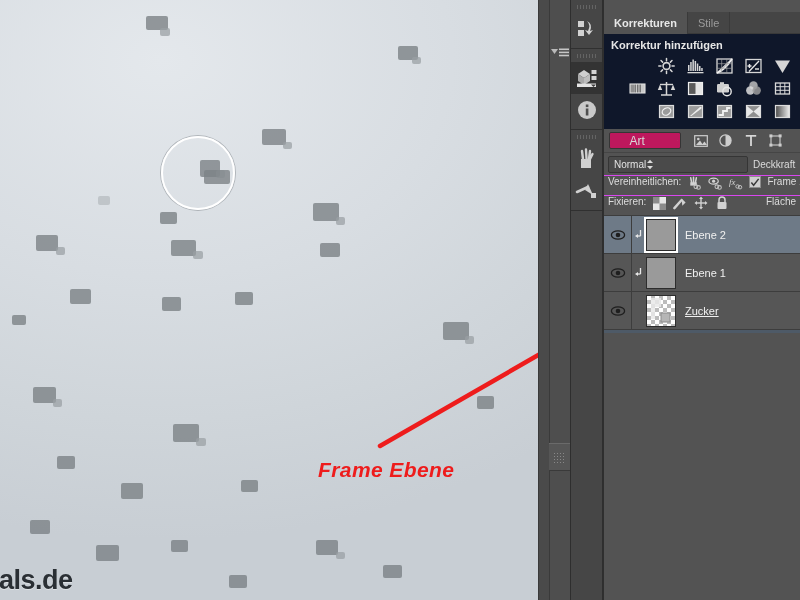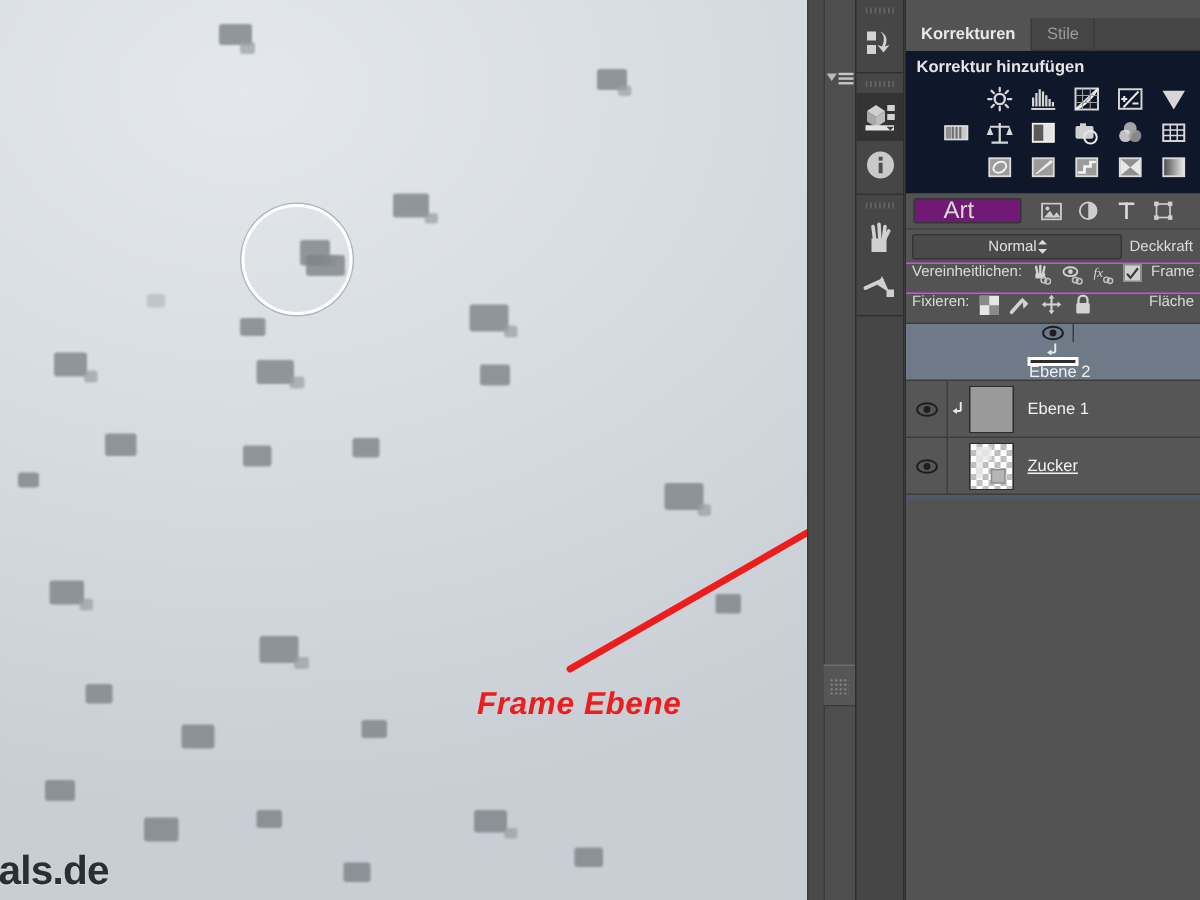--- a/index.html
+++ b/index.html
@@ -146,37 +146,37 @@
 
   
   #ebenen-panel { background: #535353; }
   .filter-row {
     display:flex; align-items:center; height: 24px;
     padding: 0 5px; gap: 6px;
     border-bottom: 1px solid #454545;
   }
   .filter-select {
     width: 72px; height: 17px;
-    background: #701a75;
+    background: #be185d;
     border: 1px solid #353535;
     border-radius: 2px;
     display:flex; align-items:center; gap:16px;
     padding: 0 3px;
-    font-size: 16px; color: #d8d8d8;
+    font-size: 12px; color: #d8d8d8;
   }
   .filter-icons { display:flex; align-items:center; gap: 10px; margin-left: 6px; }
   .filter-icons .fi { width:15px; height:15px; display:flex; align-items:center; justify-content:center; color:#c9c9c9; }
 
   .mode-row {
     display:flex; align-items:center; height: 22px; padding: 0 4px; gap: 5px;
   }
   .mode-select {
     width: 140px; height: 17px;
     background: #4a4a4a; border: 1px solid #353535; border-radius: 2px;
-    display:flex; align-items:center; justify-content:center;
+    display:flex; align-items:center; justify-content:flex-start;
     padding: 0 3px 0 5px;
     font-size: 10px; color: #e2e2e2;
   }
   .row-label { font-size: 10px; color: #dcdcdc; white-space: nowrap; }
 
   .unify-row, .fix-row {
     display:flex; align-items:flex-start; height: 20px; padding: 0 4px; gap: 6px;
     border-top: 1px solid #d946ef;
   }
   .unify-row .row-label, .fix-row .row-label { font-size: 10px; color: #dcdcdc; }
@@ -188,21 +188,21 @@
   }
   .spacer { flex: 1; }
 
   
   #layer-list { border-top: 1px solid #3d3d3d; }
   .layer-row {
     display:flex; align-items:center; height: 38px;
     border-bottom: 1px solid #3d3d3d;
     background: #565656;
   }
-  .layer-row.selected { background: #6e7a87; flex-direction: column; }
+  .layer-row.selected { background: #6e7a87; }
   .eye-cell {
     width: 28px; height: 38px; display:flex; align-items:center; justify-content:center;
     border-right: 1px solid #3d3d3d;
   }
   .clip-cell { width: 14px; display:flex; align-items:center; justify-content:center; }
   .thumb {
     width: 30px; height: 32px; border: 1px solid #2d2d2d; background: #9a9a9a;
     position: relative;
   }
   .thumb.selected-thumb { outline: 2px solid #ffffff; outline-offset: 0px; border-color:#2d2d2d; }

